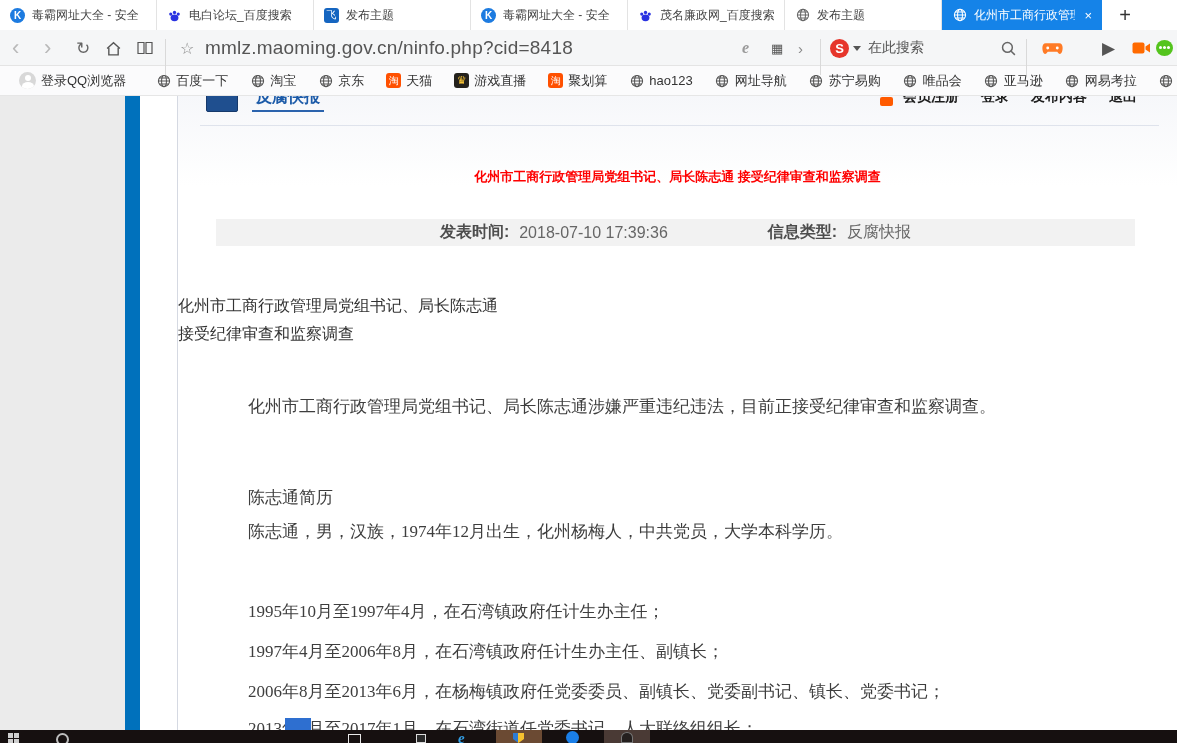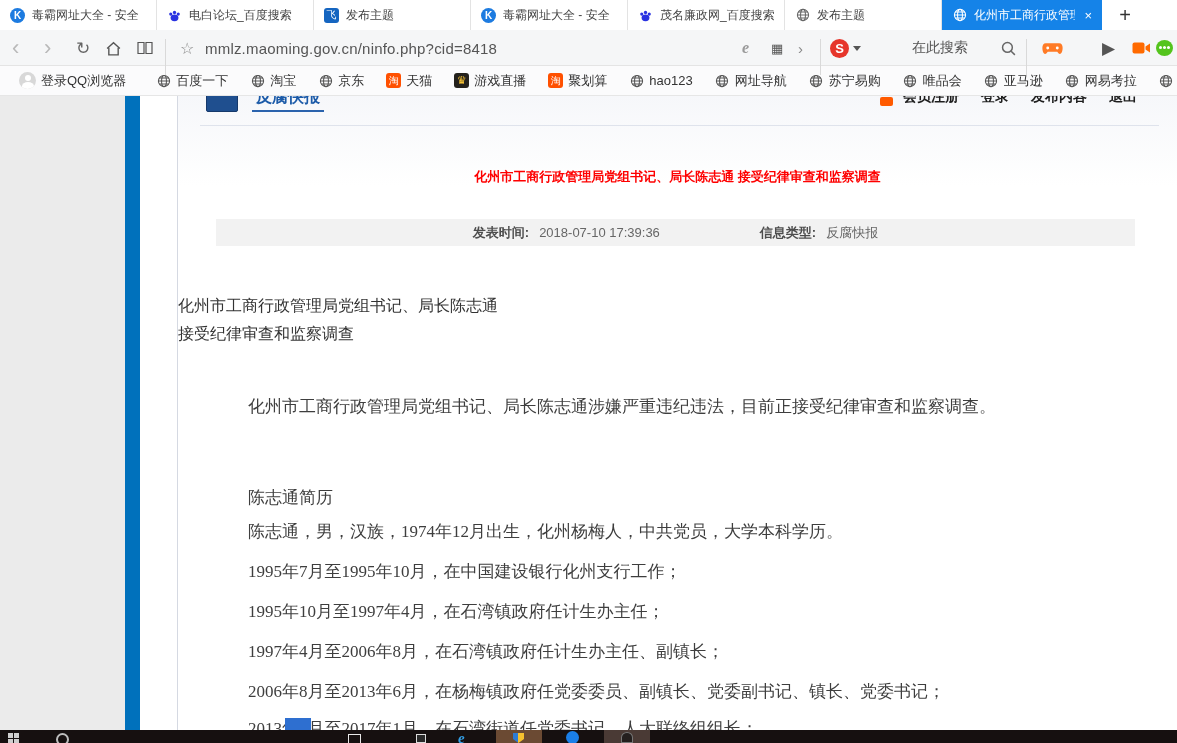--- a/index.html
+++ b/index.html
@@ -18,21 +18,21 @@
   .ticon.globe-w { color:#fff; }
   .ticon.globe-g { color:#666; }
   svg.globe { display:block; }
 
   
   .toolbar { height:36px; background:#f5f6f7; position:relative; border-bottom:1px solid #e4e4e4; }
   .toolbar .tb { position:absolute; top:0; height:36px; display:flex; align-items:center; color:#555; }
   .nav-ic { font-size:17px; color:#666; }
   .nav-ic.dim { color:#b9b9b9; }
   .vdiv { width:1px; height:18px; background:#d9d9d9; }
-  .url { font-size:15px; color:#494949; letter-spacing:.2px; }
+  .url { font-size:19px; color:#494949; letter-spacing:.2px; }
   .ie-e { font-family:"Liberation Serif",serif; font-style:italic; font-weight:bold; color:#9a9a9a; font-size:16px; }
   .qr { color:#8a8a8a; font-size:13px; }
   .sogou-s { width:19px; height:19px; border-radius:50%; background:#e6352b; color:#fff; font-weight:bold; font-size:13px; display:flex; align-items:center; justify-content:center; }
   .caret { width:0; height:0; border-left:4px solid transparent; border-right:4px solid transparent; border-top:5px solid #555; margin-left:4px; }
   .searchph { font-size:14px; color:#666; margin-left:10px; }
   .play-ic { color:#1f8ceb; font-size:17px; }
   .bubble { width:17px; height:16px; background:#54c41d; border-radius:50%; position:relative; }
   .bubble:after { content:""; position:absolute; left:3px; bottom:-3px; border:4px solid transparent; border-top-color:#54c41d; }
   .bubble .dots { position:absolute; top:6px; left:3px; width:3px; height:3px; background:#fff; border-radius:50%; box-shadow:4px 0 #fff,8px 0 #fff; }
 
@@ -54,21 +54,21 @@
   .content-panel { position:absolute; left:177px; top:0; right:0; height:100%; background:linear-gradient(#f6f7fa,#ffffff 90px); border-left:1px solid #d5d9e2; }
 
   .col-header { position:absolute; top:-9px; left:28px; display:flex; align-items:flex-end; gap:14px; }
   .col-header .img { width:32px; height:20px; background:#1f4f8f; border:1px solid #16396b; border-radius:2px; }
   .col-header .txt { font-size:16px; font-weight:bold; color:#1b5aa8; border-bottom:2px solid #2b63ad; padding:0 4px 2px; }
   .hdr-links { position:absolute; top:-8px; right:40px; display:flex; align-items:flex-end; gap:22px; font-size:14px; font-weight:bold; color:#1d1d1d; }
   .hdr-links .oic { width:13px; height:9px; background:#ff5a00; border-radius:2px; margin-right:-12px; }
   .panel-divider { position:absolute; top:29px; left:22px; right:18px; height:1px; background:#dfe3ec; }
 
   .red-title { position:absolute; top:72px; left:0; right:0; text-align:center; font-size:13px; font-weight:bold; color:#fe0000; }
-  .meta-bar { position:absolute; top:123px; left:38px; right:42px; height:27px; background:#f2f2f2; display:flex; align-items:center; justify-content:center; font-size:13px; color:#666; gap:10px; }
+  .meta-bar { position:absolute; top:123px; left:38px; right:42px; height:27px; background:#f2f2f2; display:flex; align-items:center; justify-content:center; font-size:16px; color:#666; gap:10px; }
   .meta-bar b { color:#4d4d4d; }
   .meta-gap { width:80px; }
 
   .headline { position:absolute; top:196px; left:0; right:0; text-align:left; font-family:"Liberation Serif","DejaVu Serif",serif; font-size:16px; color:#333; line-height:28px; }
   .para { position:absolute; left:70px; right:40px; font-family:"Liberation Serif","DejaVu Serif",serif; font-size:17px; color:#3e3e3e; white-space:nowrap; overflow:hidden; }
   .blue-frag { position:absolute; left:285px; top:622px; width:26px; height:12px; background:#2e6fd0; }
 
   
   .taskbar { position:absolute; left:0; bottom:0; width:1177px; height:13px; background:#161010; overflow:hidden; }
   .tk { position:absolute; }
@@ -188,21 +188,21 @@
       <span>▦</span>
     </div>
   <div class="tb nav-ic" style="left:798px;font-size:15px;color:#888;">
       <span>›</span>
     </div>
   <div class="tb vdiv" style="left:820px; top:9px;"></div>
   <div class="tb" style="left:830px;">
     <span class="sogou-s">S</span>
     <span class="caret"></span>
   </div>
-  <div class="tb searchph" style="left:902px;">在此搜索</div>
+  <div class="tb searchph" style="left:858px;">在此搜索</div>
   <div class="tb" style="left:1000px;">
     <svg width="17" height="17" viewBox="0 0 16 16">
         <g fill="none" stroke="#666" stroke-width="1.4">
           <circle cx="7" cy="7" r="4.6"></circle>
           <path d="M10.5 10.5L14 14"></path>
         </g>
       </svg>
   </div>
   <div class="tb vdiv" style="left:1026px; top:9px;"></div>
   <div class="tb" style="left:1042px;">
@@ -399,21 +399,20 @@
     </div>
 
     <div class="headline">
       <div>化州市工商行政管理局党组书记、局长陈志通</div>
       <div>接受纪律审查和监察调查</div>
     </div>
 
     <div class="para" style="top:299px;font-family:Liberation Serif, serif;">化州市工商行政管理局党组书记、局长陈志通涉嫌严重违纪违法，目前正接受纪律审查和监察调查。</div>
     <div class="para" style="top:390px;">陈志通简历</div>
     <div class="para" style="top:424px;">陈志通，男，汉族，1974年12月出生，化州杨梅人，中共党员，大学本科学历。</div>
-    <div class="para" style="top:464px;">1995年7月至1995年10月，在中国建设银行化州支行工作；</div>
     <div class="para" style="top:504px;">1995年10月至1997年4月，在石湾镇政府任计生办主任；</div>
     <div class="para" style="top:544px;">1997年4月至2006年8月，在石湾镇政府任计生办主任、副镇长；</div>
     <div class="para" style="top:584px;">2006年8月至2013年6月，在杨梅镇政府任党委委员、副镇长、党委副书记、镇长、党委书记；</div>
     <div class="para" style="top:621px;">2013年6月至2017年1月，在石湾街道任党委书记、人大联络组组长；</div>
   </div>
 
   <div class="blue-frag"></div>
 </div>
 
 <div class="taskbar">

